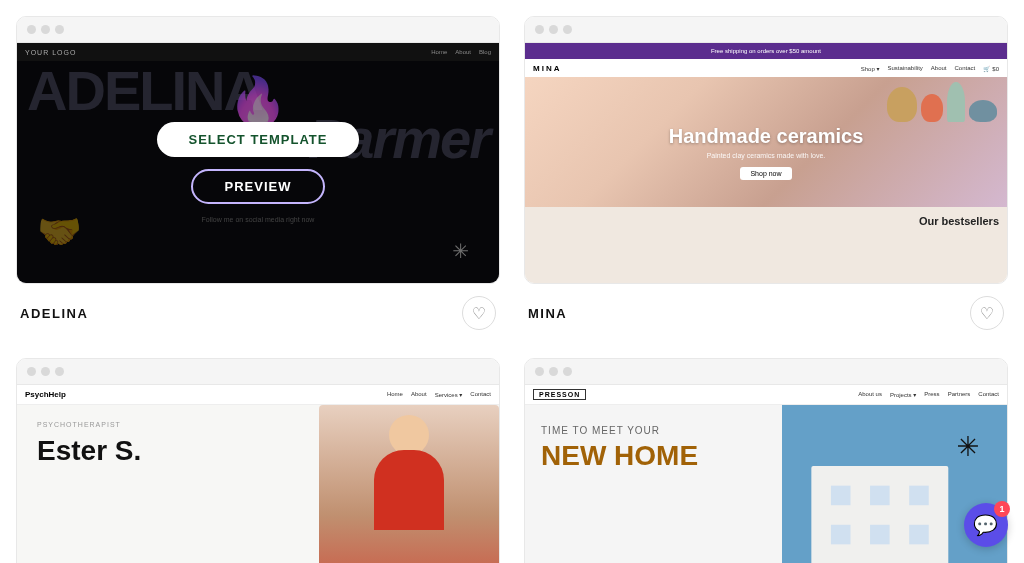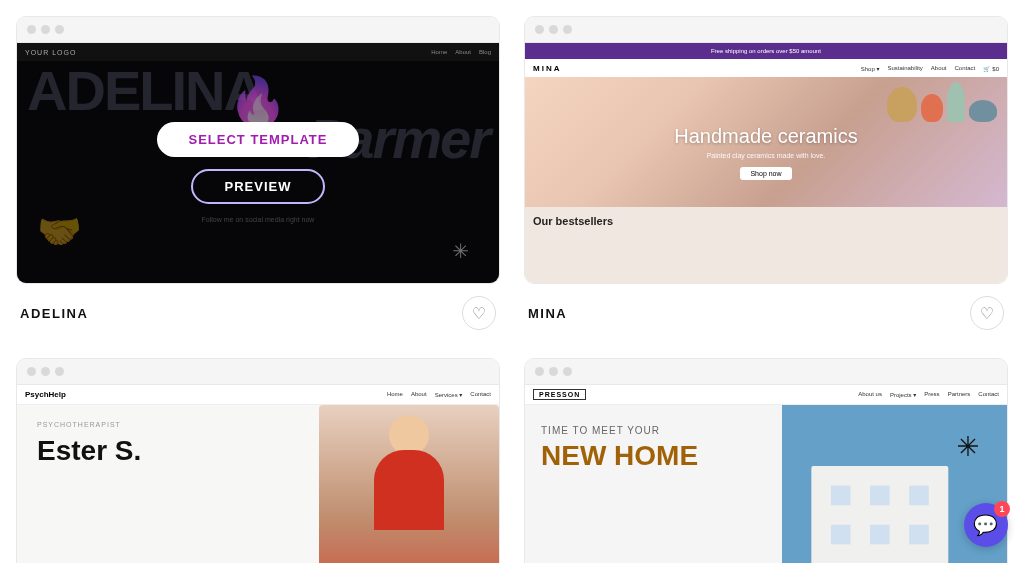--- a/index.html
+++ b/index.html
@@ -123,21 +123,21 @@
       display: flex;
       flex-direction: column;
       align-items: center;
       justify-content: center;
       gap: 12px;
       opacity: 1;
     }
 
     .btn-select {
       background: #fff;
-      color: #a21caf;
+      color: #14532d;
       border: none;
       border-radius: 24px;
       padding: 10px 32px;
       font-size: 13px;
       font-weight: 700;
       letter-spacing: 1px;
       cursor: pointer;
       text-transform: uppercase;
     }
 
@@ -205,21 +205,21 @@
       height: 130px;
       position: relative;
       display: flex;
       flex-direction: column;
       align-items: center;
       justify-content: center;
     }
 
     .mina-hero-title {
       font-size: 20px;
-      font-weight: 400;
+      font-weight: 700;
       color: #fff;
       text-shadow: 0 1px 3px rgba(0,0,0,0.3);
       margin-bottom: 4px;
       margin-top: 20px;
     }
 
     .mina-hero-sub {
       font-size: 7px;
       color: rgba(255,255,255,0.9);
       margin-bottom: 8px;
@@ -267,21 +267,21 @@
 
     .ceramic-4 {
       width: 28px;
       height: 22px;
       background: #7090a0;
       border-radius: 50% 50% 40% 40%;
     }
 
     .mina-bestsellers {
       padding: 8px;
-      text-align: left;
+      text-align: right;
     }
 
     .mina-bestsellers-title {
       font-size: 11px;
       font-weight: 700;
       color: #222;
     }
 
     .card-footer {
       display: flex;

